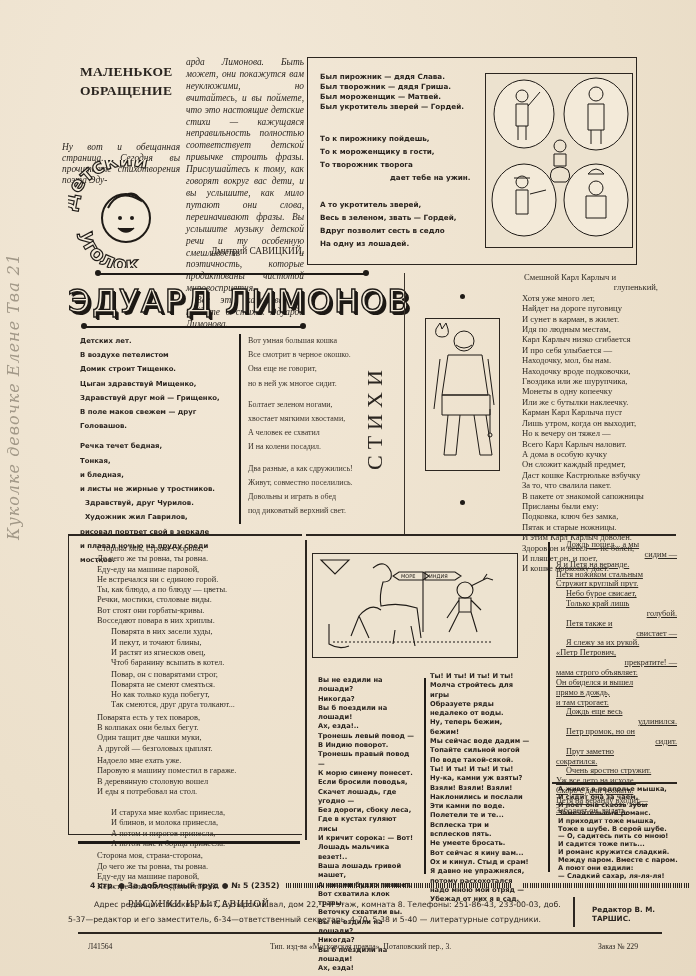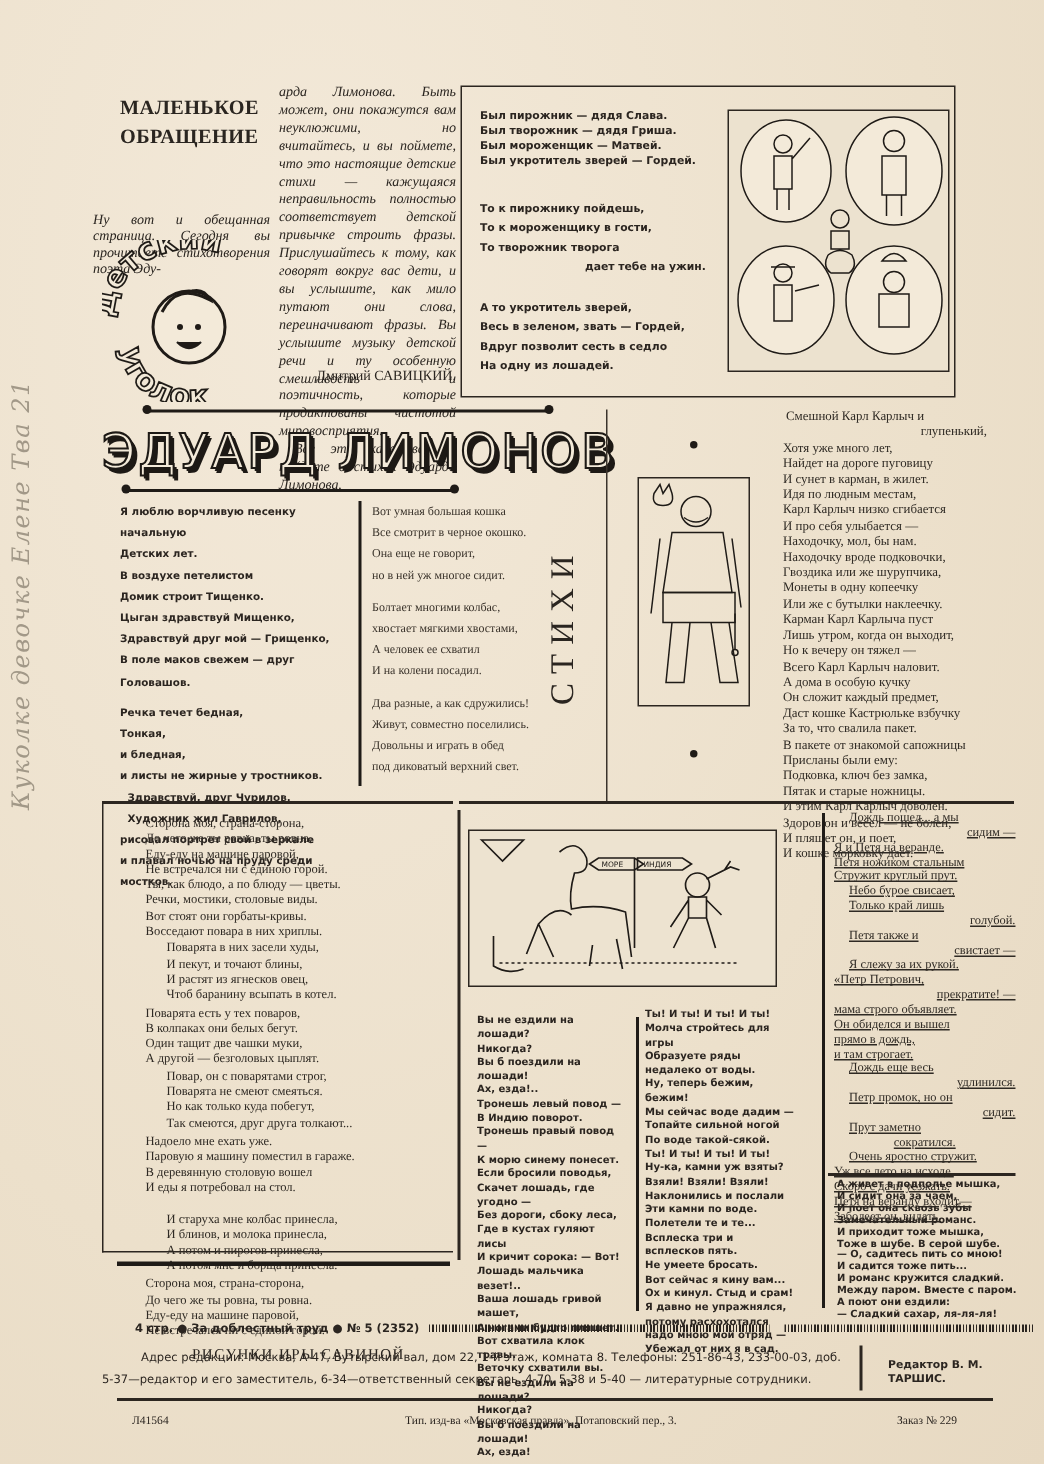--- a/index.html
+++ b/index.html
@@ -135,21 +135,20 @@
 
 <div class="abs title-line" style="left:98px;top:273px;width:270px;"></div>
 <div class="abs dot" style="left:95px;top:270px;"></div>
 <div class="abs dot" style="left:363px;top:270px;"></div>
 <div class="abs big-title">ЭДУАРД ЛИМОНОВ</div>
 <div class="abs title-line" style="left:84px;top:326px;width:220px;"></div>
 <div class="abs dot" style="left:81px;top:323px;"></div>
 <div class="abs dot" style="left:300px;top:323px;"></div>
 
 <div class="abs col-poem" style="left:80px;top:334px;width:162px;">
-  <div>Я люблю ворчливую песенку начальную</div>
     <div>Детских лет.</div>
   <div>В воздухе петелистом</div>
     <div>Домик строит Тищенко.</div>
   <div>Цыган здравствуй Мищенко,</div>
     <div>Здравствуй друг мой — Грищенко,</div>
   <div>В поле маков свежем — друг Головашов.</div>
   <div style="margin-top:6px">Речка течет бедная,</div>
     <div>Тонкая,</div>
   <div>и бледная,</div>
     <div>и листы не жирные у тростников.</div>
@@ -158,21 +157,21 @@
   <div>рисовал портрет свой в зеркале</div>
     <div>и плавал ночью на пруду среди мостков.</div>
 </div>
 <div class="abs vline" style="left:239px;top:334px;height:190px;"></div>
 
 <div class="abs col-poem-serif" style="left:248px;top:334px;width:110px;">
   <div>Вот умная большая кошка</div>
     <div>Все смотрит в черное окошко.</div>
   <div>Она еще не говорит,</div>
     <div>но в ней уж многое сидит.</div>
-  <div style="margin-top:7px">Болтает многими колбас,</div>
+  <div style="margin-top:7px">Болтает зеленом ногами,</div>
     <div>хвостает мягкими хвостами,</div>
   <div>А человек ее схватил</div>
     <div>И на колени посадил.</div>
   <div style="margin-top:7px">Два разные, а как сдружились!</div>
     <div>Живут, совместно поселились.</div>
   <div>Довольны и играть в обед</div>
     <div>под диковатый верхний свет.</div>
 </div>
 <div class="abs stikhi">СТИХИ</div>
 
@@ -238,31 +237,31 @@
   <div>Ты, как блюдо, а по блюду — цветы.</div>
     <div>Речки, мостики, столовые виды.</div>
   <div>Вот стоят они горбаты-кривы.</div>
     <div>Восседают повара в них хриплы.</div>
   <div style="padding-left:14px;margin-top:1px">
     <div>Поварята в них засели худы,</div>
       <div>И пекут, и точают блины,</div>
     <div>И растят из ягнесков овец,</div>
       <div>Чтоб баранину всыпать в котел.</div>
   </div>
+  <div style="padding-left:14px;margin-top:1px">
+    <div>Повар, он с поварятами строг,</div>
+      <div>Поварята не смеют смеяться.</div>
+    <div>Но как только куда побегут,</div>
+      <div>Так смеются, друг друга толкают...</div>
+  </div>
   <div style="margin-top:2px">
     <div>Поварята есть у тех поваров,</div>
       <div>В колпаках они белых бегут.</div>
     <div>Один тащит две чашки муки,</div>
       <div>А другой — безголовых цыплят.</div>
-  </div>
-  <div style="padding-left:14px;margin-top:1px">
-    <div>Повар, он с поварятами строг,</div>
-      <div>Поварята не смеют смеяться.</div>
-    <div>Но как только куда побегут,</div>
-      <div>Так смеются, друг друга толкают...</div>
   </div>
   <div style="margin-top:2px">
     <div>Надоело мне ехать уже.</div>
       <div>Паровую я машину поместил в гараже.</div>
     <div>В деревянную столовую вошел</div>
       <div>И еды я потребовал на стол.</div>
   </div>
   <div style="padding-left:14px;margin-top:11px">
     <div>И старуха мне колбас принесла,</div>
       <div>И блинов, и молока принесла,</div>
@@ -365,21 +364,21 @@
   <div style="text-align:right;padding-right:4px">прекратите! —</div>
   <div>мама строго объявляет.</div>
     <div>Он обиделся и вышел</div>
     <div>прямо в дождь,</div>
   <div>и там строгает.</div>
     <div style="padding-left:10px">Дождь еще весь</div>
   <div style="text-align:right;padding-right:4px">удлинился.</div>
   <div style="padding-left:10px">Петр промок, но он</div>
     <div style="text-align:right;padding-right:4px">сидит.</div>
   <div style="padding-left:10px">Прут заметно</div>
-    <div style="text-align:center;padding-right:4px">сократился.</div>
+    <div style="text-align:left;padding-right:4px">сократился.</div>
   <div style="padding-left:10px">Очень яростно стружит.</div>
   <div>Уж все лето на исходе.</div>
     <div>Скоро с дачи уезжать.</div>
   <div>Петя на веранду входит—</div>
     <div>Заболеет он, видать.</div>
 </div>
 <div class="abs" style="left:552px;top:782px;width:125px;height:2px;background:#2c2620;"></div>
 
 <div class="abs poem-small" style="left:558px;top:786px;width:125px;font-size:6.6px;line-height:7.9px;">
   <div>А живет в подполье мышка,</div>

